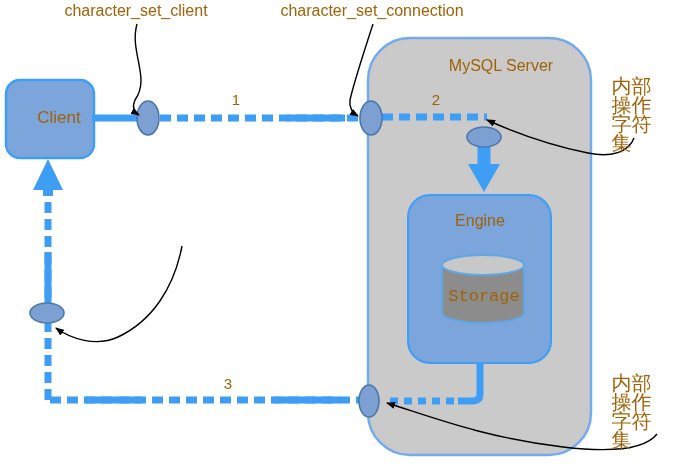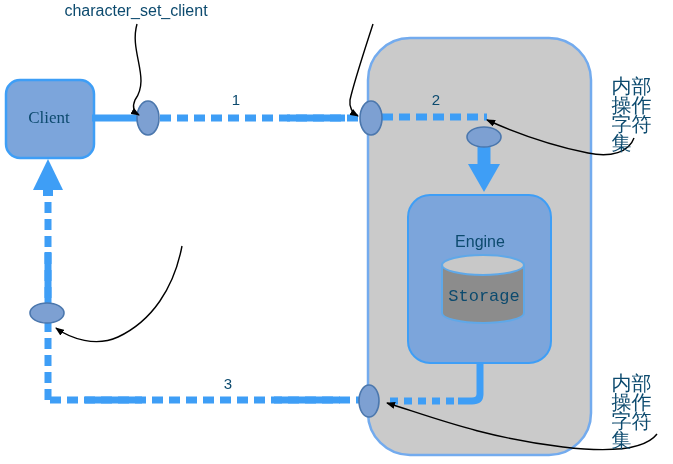--- a/index.html
+++ b/index.html
@@ -7,21 +7,21 @@
     position:relative;
     width:673px;height:464px;
     background:#ffffff;
     font-family:"Liberation Sans", sans-serif;
     overflow:hidden;
   }
   #diagram-svg{position:absolute;left:0;top:0;}
   .lbl{
     position:absolute;
     transform:translate(-50%,-50%);
-    color:#0c4a6e;
+    color:#a16207;
     font-size:16px;
     white-space:nowrap;
     user-select:none;
   }
   .num{font-size:15px;}
   .node-lbl{font-size:17px;}
   .title-lbl{font-size:16px;}
   .cjk{
     font-size:20px;
     line-height:19px;
@@ -79,32 +79,34 @@
 
     <path d="M137,24 C129,52 151,78 135,100 C132,107 134,112 139,115" fill="none" stroke-width="1.4" marker-end="url(#arrh)" stroke="#000000"></path>
     <path d="M373,24 C364,52 354,82 350,100 C349,108 353,113 358,116" fill="none" stroke-width="1.4" marker-end="url(#arrh)" stroke="#000000"></path>
     <path d="M634,138 C629,152 611,158 588,153 C549,145 516,133 487,120" fill="none" stroke-width="1.4" marker-end="url(#arrh)" stroke="#000000"></path>
     <path d="M657,434 C644,451 606,452 563,447 C482,437 432,417 387,403" fill="none" stroke-width="1.4" marker-end="url(#arrh)" stroke="#000000"></path>
     <path d="M182,246 C174,288 152,321 118,337 C96,347 71,339 56,328" fill="none" stroke-width="1.4" marker-end="url(#arrh)" stroke="#000000"></path>
   </svg>
 
   <div class="lbl" style="left:136px;top:11px;">character_set_client</div>
 
+  <div class="lbl" style="left:372px;top:11px;">character_set_connection</div>
 
 
   <div class="lbl num" style="left:236px;top:99px;">1</div>
 
   <div class="lbl num" style="left:436px;top:99px;">2</div>
 
   <div class="lbl num" style="left:228px;top:383px;">3</div>
 
+  <div class="lbl title-lbl" style="left:501px;top:66px;">MySQL Server</div>
 
-  <div class="lbl node-lbl" style="left:49px;top:118px;font-family:Liberation Serif, serif;">Client</div>
+  <div class="lbl node-lbl" style="left:59px;top:118px;">Client</div>
 
-  <div class="lbl title-lbl" style="left:480px;top:221px;margin-top:21px;">Engine</div>
+  <div class="lbl title-lbl" style="left:480px;top:221px;">Engine</div>
 
   <div class="lbl node-lbl" style="left:484px;top:296px;font-family:Liberation Mono, monospace;">Storage</div>
 
   <div class="lbl cjk" style="left:632px;top:115px;">内部
 操作字符集</div>
 
   <div class="lbl cjk" style="left:632px;top:412px;">内部
 操作字符集</div>
 
 </div>

